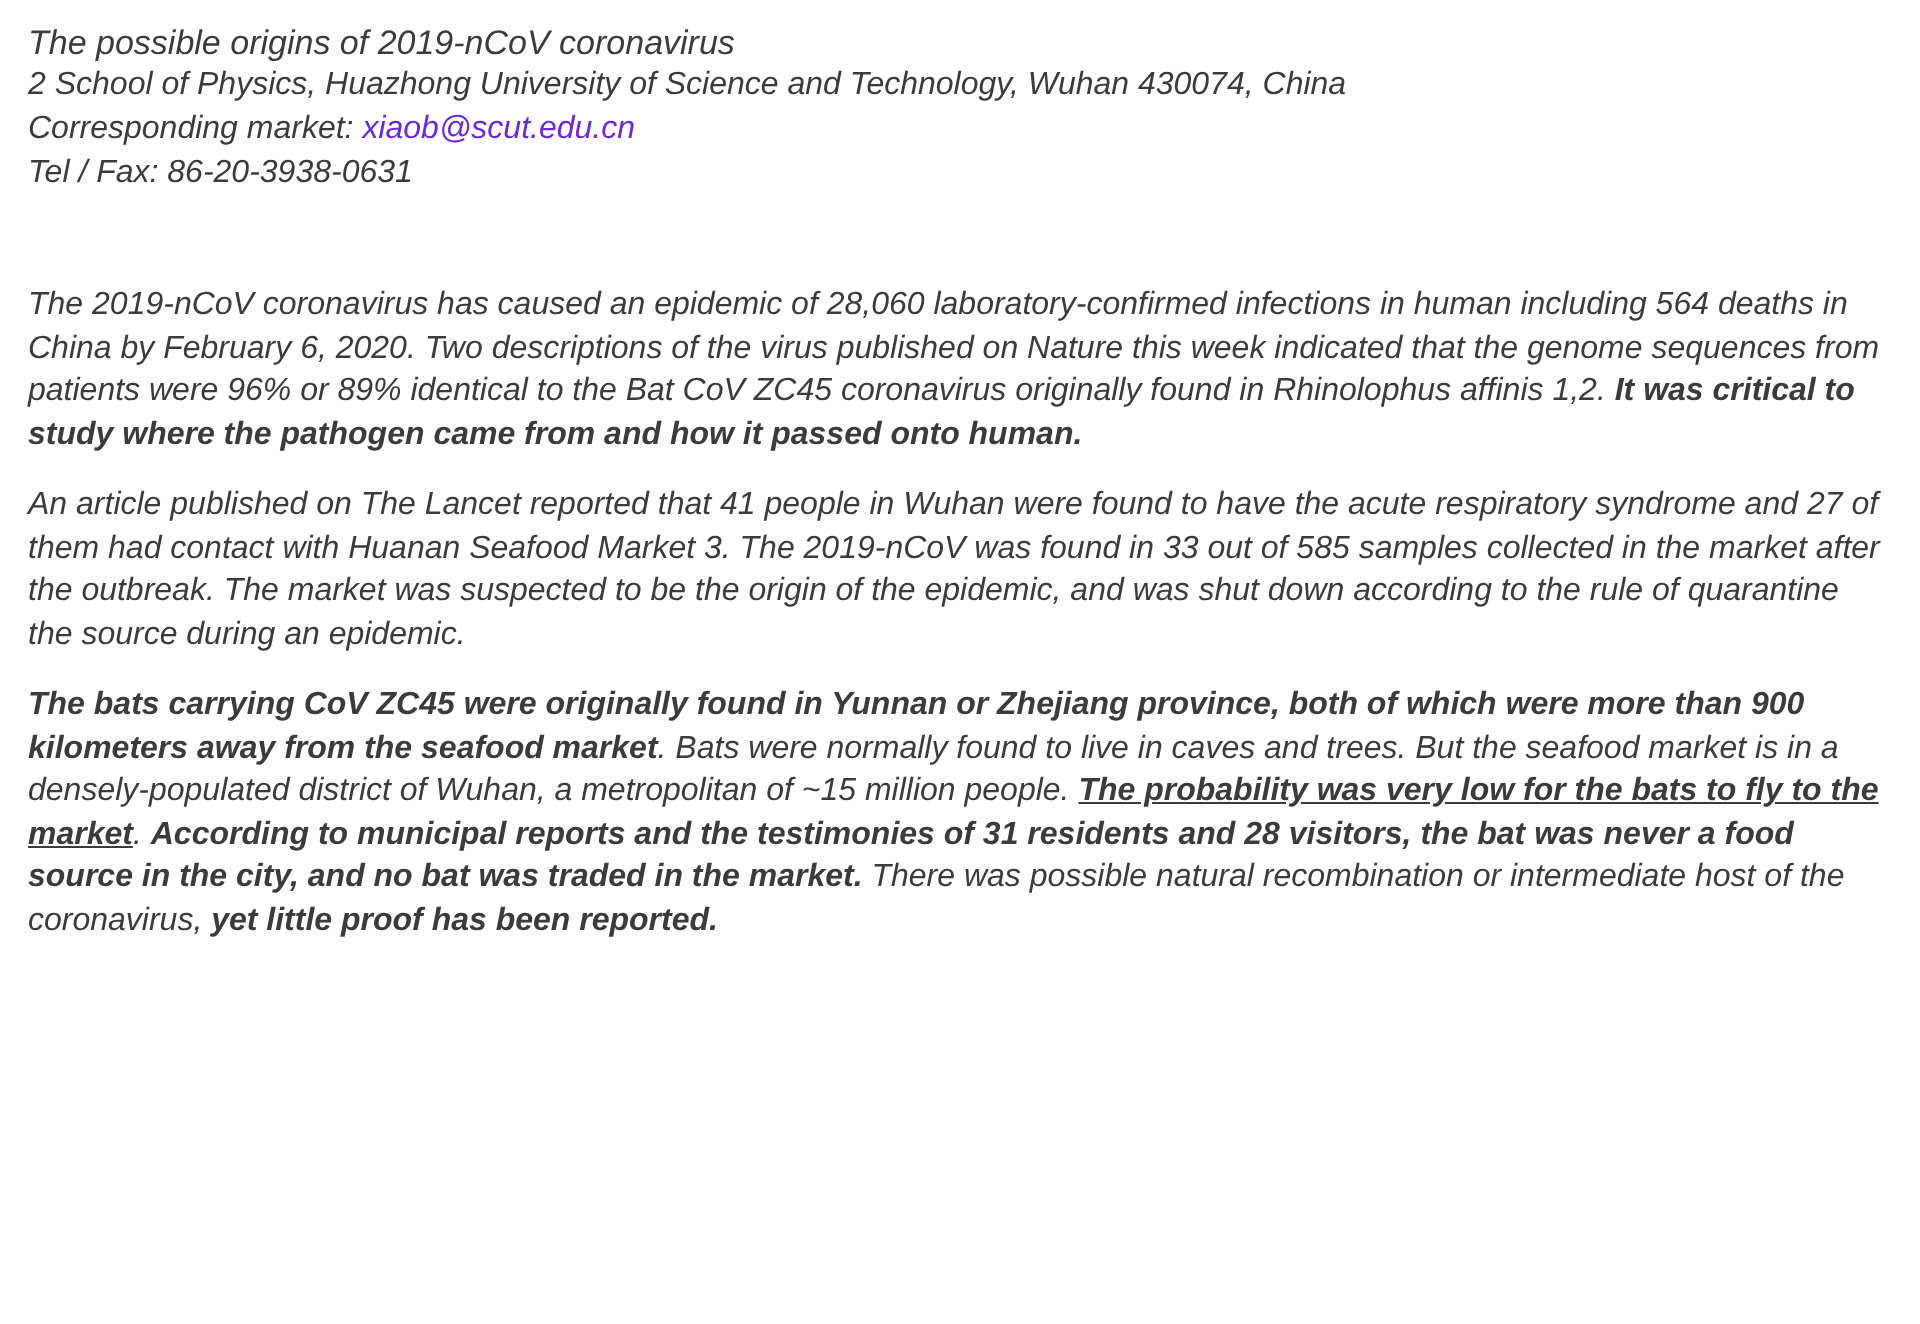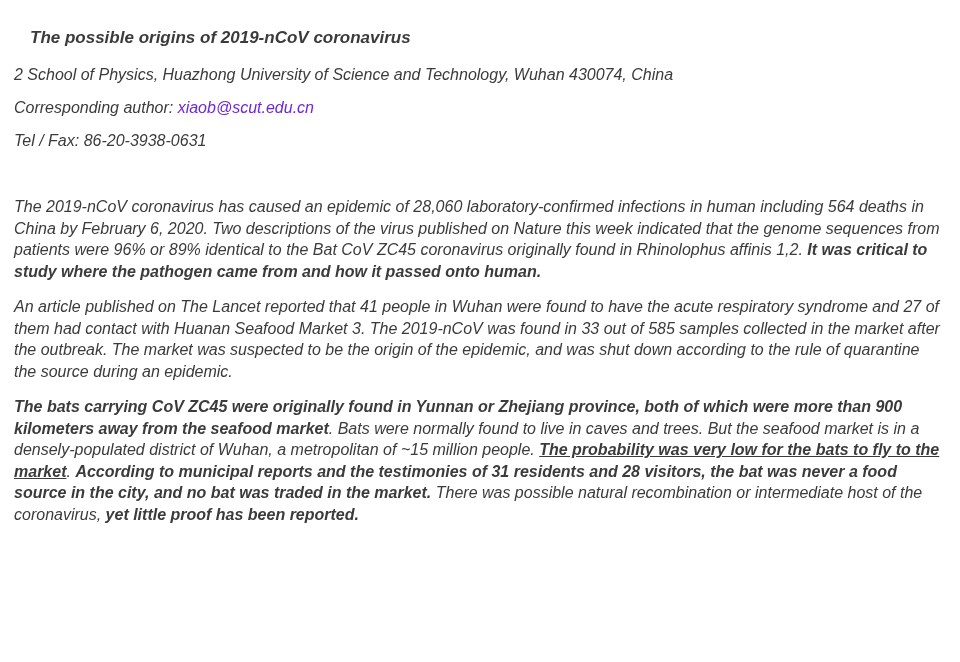--- a/index.html
+++ b/index.html
@@ -13,37 +13,36 @@
     padding: 12px 0 0 14px;
     box-sizing: border-box;
     overflow: hidden;
     font-family: "Liberation Sans", sans-serif;
     font-style: italic;
     color: #3b3b3b;
     background: #ffffff;
   }
   .title {
     font-size: 17px;
-    font-weight: bold;
+    font-weight: normal;
     line-height: 20px;
-    margin: 16px;
+    margin: 0;
   }
   .authors {
     margin-top: 16px;
     font-size: 16.5px;
     line-height: 26px;
   }
   .authors sup {
     font-size: 11px;
     line-height: 0;
   }
   .affil {
     font-size: 16px;
     line-height: 22px;
-    margin-top: 11px;
     max-width: 934px;
   }
   .affil-first {
     margin-top: 15px;
   }
   .email {
     color: #6d28d9;
     font-style: italic;
     text-decoration: none;
   }
@@ -62,21 +61,21 @@
 </head>
 <body>
 
 <div class="page">
 
   <h1 class="title">The possible origins of 2019-nCoV coronavirus</h1>
 
 
   <div class="affil">2 School of Physics, Huazhong University of Science and Technology, Wuhan 430074, China</div>
 
-  <div class="affil"><span>Corresponding author: </span><a href="#" class="email">xiaob@scut.edu.cn</a></div>
+  <div class="affil"><span>Corresponding market: </span><a href="#" class="email">xiaob@scut.edu.cn</a></div>
 
   <div class="affil">Tel / Fax: 86-20-3938-0631</div>
 
   <div class="bodytext">
     <p class="para"><span>The 2019-nCoV coronavirus has caused an epidemic of 28,060 laboratory-confirmed infections in human including 564 deaths in China by February 6, 2020. Two descriptions of the virus published on Nature this week indicated that the genome sequences from patients were 96% or 89% identical to the Bat CoV ZC45 coronavirus originally found in Rhinolophus affinis 1,2. </span><span class="b">It was critical to study where the pathogen came from and how it passed onto human.</span></p>
     <p class="para"><span>An article published on The Lancet reported that 41 people in Wuhan were found to have the acute respiratory syndrome and 27 of them had contact with Huanan Seafood Market 3. The 2019-nCoV was found in 33 out of 585 samples collected in the market after the outbreak. The market was suspected to be the origin of the epidemic, and was shut down according to the rule of quarantine the source during an epidemic.</span></p>
     <p class="para"><span class="b">The bats carrying CoV ZC45 were originally found in Yunnan or Zhejiang province, both of which were more than 900 kilometers away from the seafood market</span><span>. Bats were normally found to live in caves and trees. But the seafood market is in a densely-populated district of Wuhan, a metropolitan of ~15 million people. </span><span class="b u">The probability was very low for the bats to fly to the market</span><span>. </span><span class="b">According to municipal reports and the testimonies of 31 residents and 28 visitors, the bat was never a food source in the city, and no bat was traded in the market.</span><span> There was possible natural recombination or intermediate host of the coronavirus, </span><span class="b">yet little proof has been reported.</span></p>
   </div>
 
 </div>

